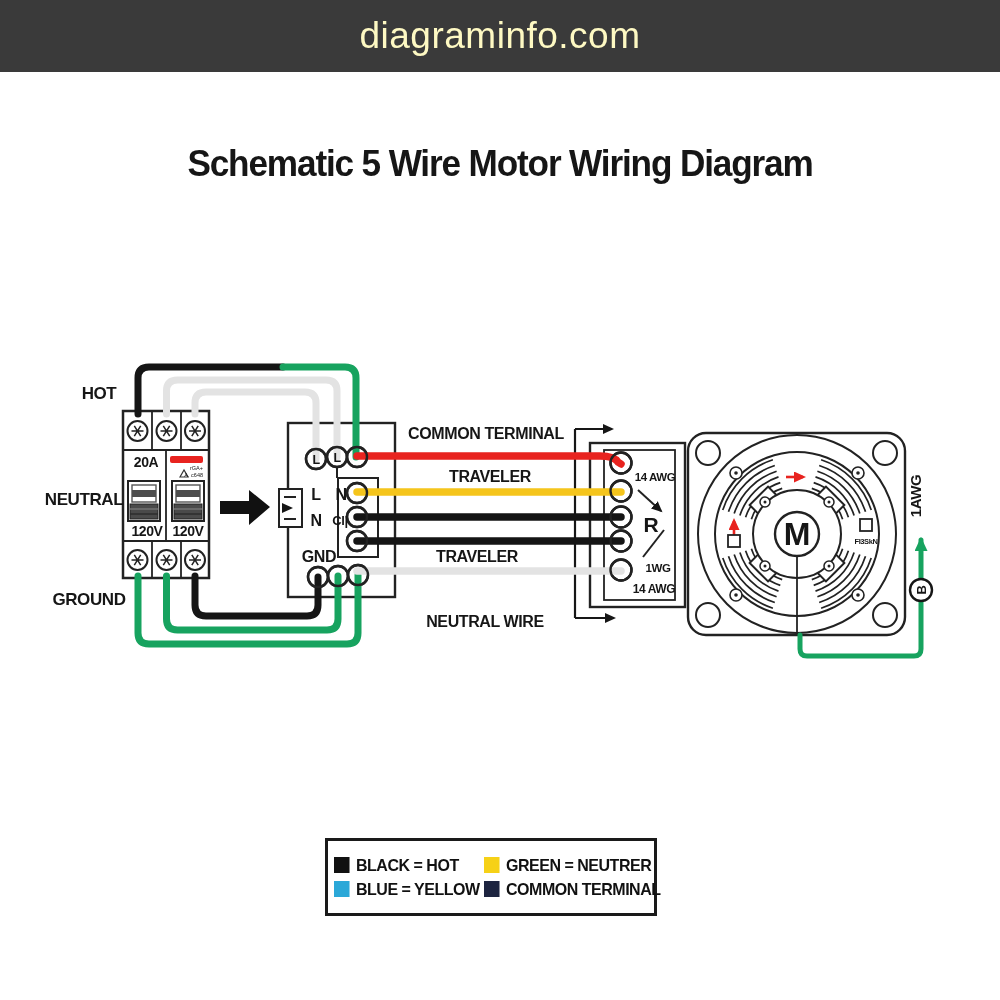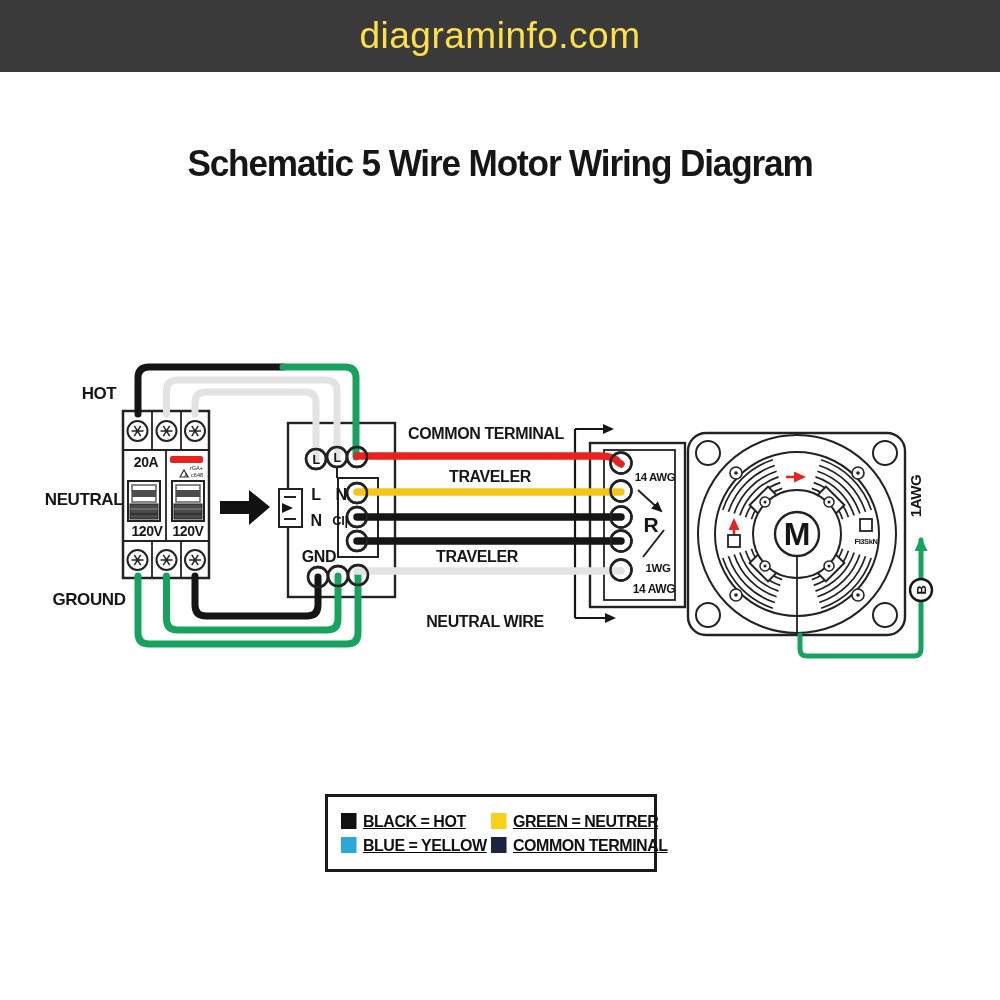--- a/index.html
+++ b/index.html
@@ -1,30 +1,30 @@
 <!DOCTYPE html>
 <html><head>
 <meta charset="utf-8">
 <style>
   html,body{margin:0;padding:0;background:#fff;}
   body{width:1000px;height:1000px;position:relative;overflow:hidden;
        font-family:"Liberation Sans",sans-serif;}
   .header-bar{position:absolute;left:0;top:0;width:1000px;height:72px;
        background:#3a3a3a;display:flex;align-items:center;justify-content:center;}
-  .header-bar span{color:#fde047;font-size:37px;letter-spacing:.5px;}
+  .header-bar span{color:#fef9c3;font-size:37px;letter-spacing:.5px;}
   .page-title{position:absolute;left:0;right:0;top:143px;text-align:center;
        font-size:37px;font-weight:700;color:#161616;letter-spacing:-1.2px;
        transform:scaleX(.95);}
   svg{position:absolute;left:0;top:0;}
   svg text{font-family:"Liberation Sans",sans-serif;fill:#161616;}
   .tb{font-weight:700;letter-spacing:-.4px;}
-  .legend{position:absolute;left:325px;top:794px;width:332px;height:78px;
+  .legend{position:absolute;left:325px;top:838px;width:332px;height:78px;
        border:3px solid #1a1a1a;box-sizing:border-box;
        display:grid;grid-template-columns:150px 1fr;grid-auto-rows:24px;
-       align-content:center;padding-left:13px;text-decoration:underline;}
+       align-content:center;padding-left:6px;}
   .legend-item{display:flex;align-items:center;gap:6px;}
   .swatch{width:16px;height:16px;flex:none;}
   .legend-item span{font-size:16.5px;font-weight:700;letter-spacing:-.5px;
        color:#111;white-space:nowrap;transform:scaleX(.97);transform-origin:left;}
 </style>
 </head>
 <body>
 
 <div class="header-bar">
   <span>diagraminfo.com</span>

